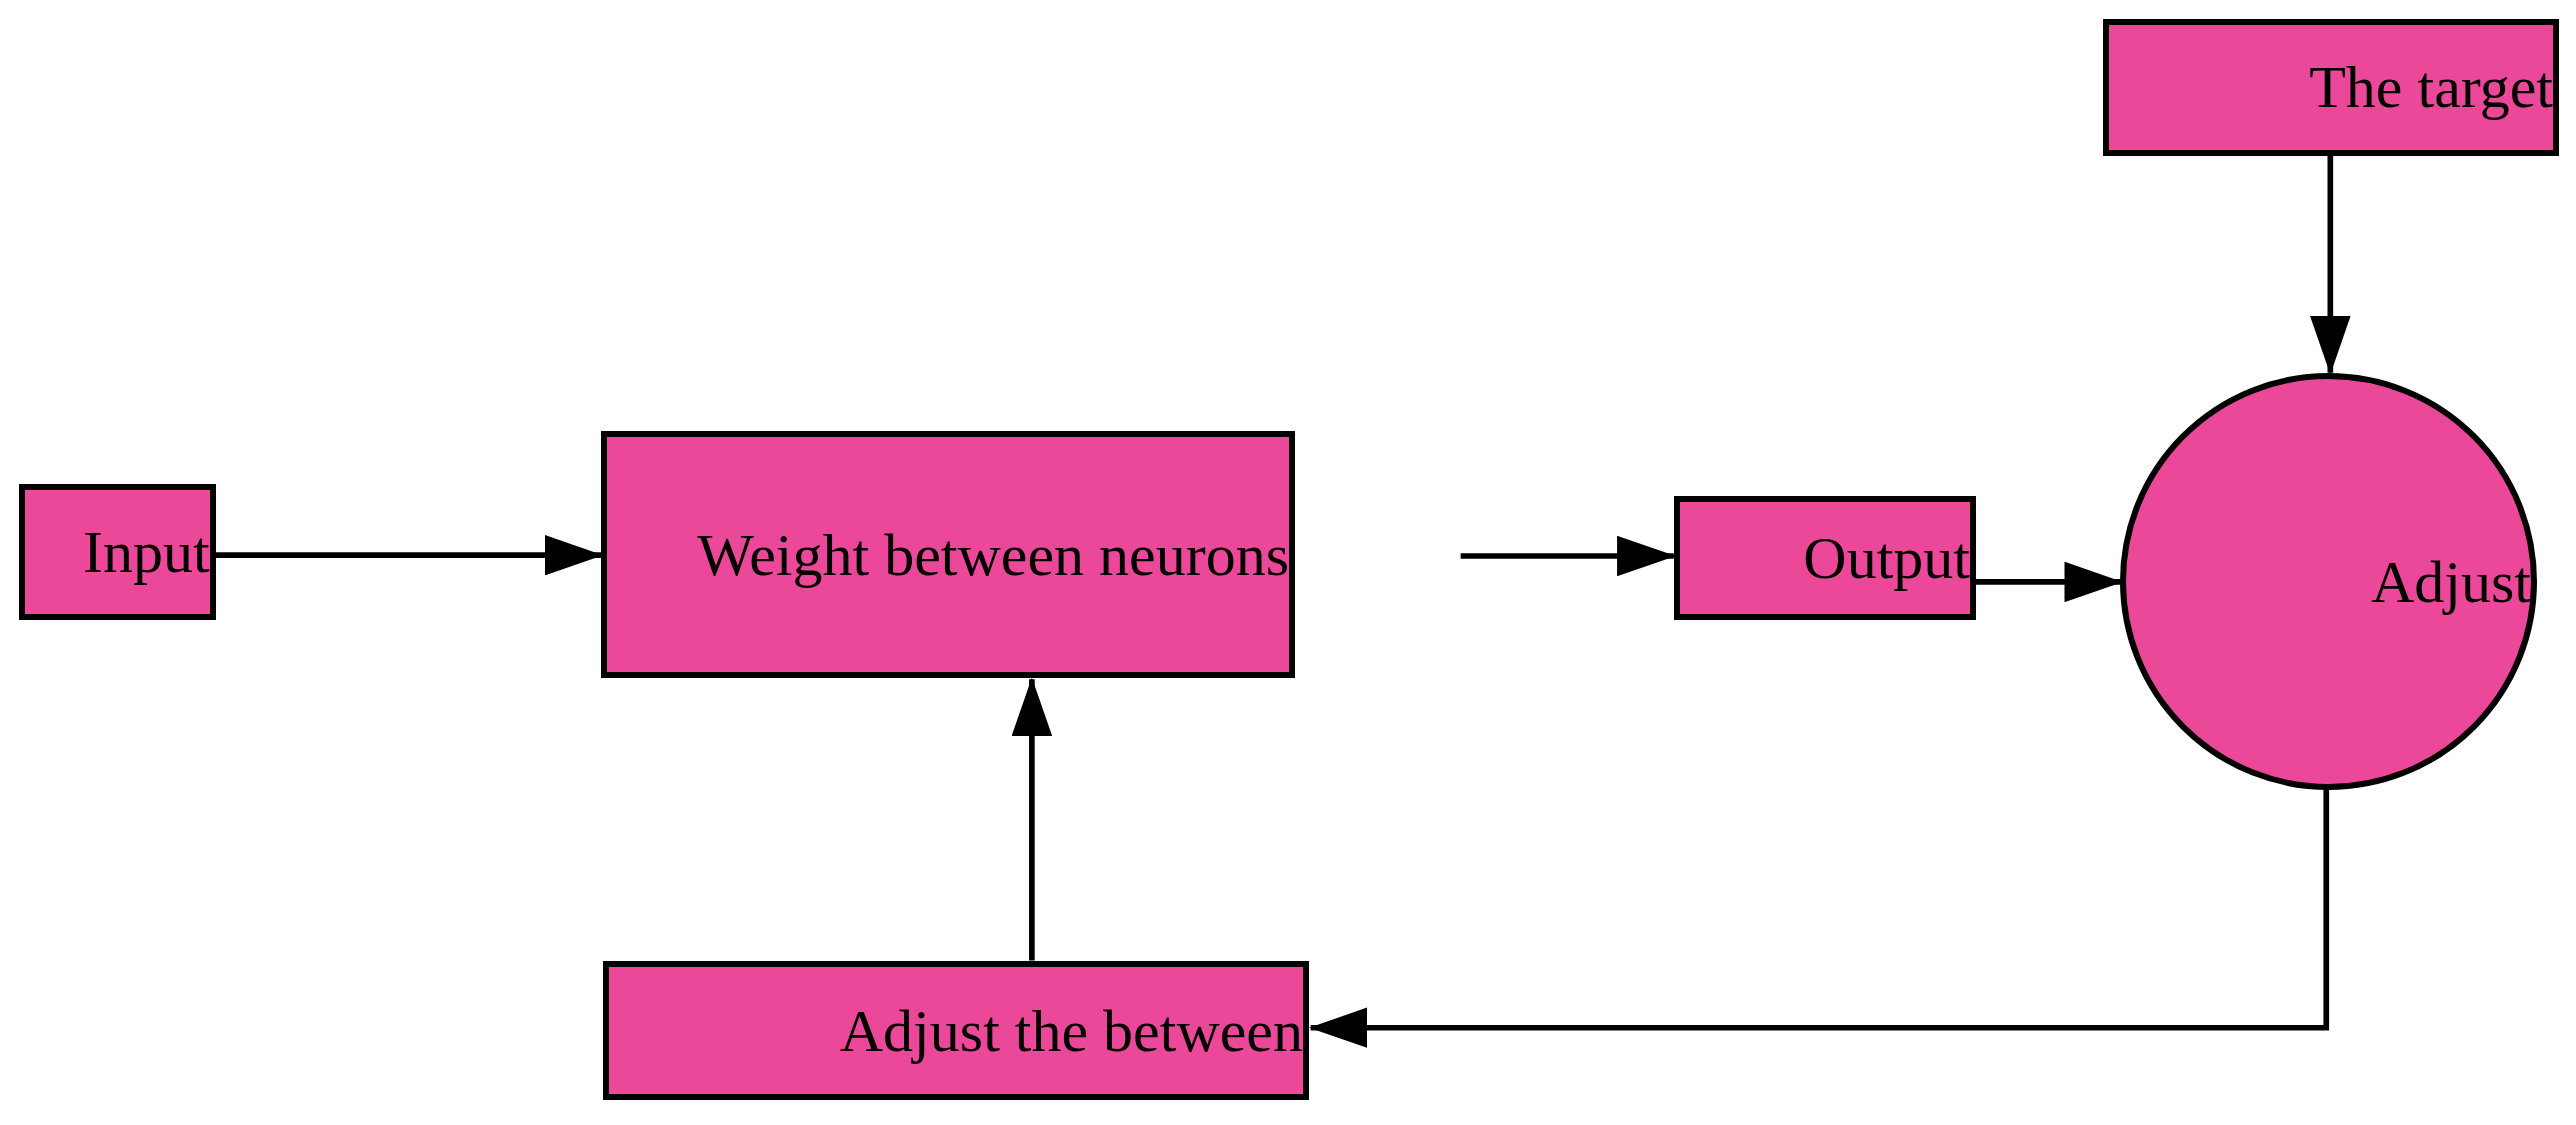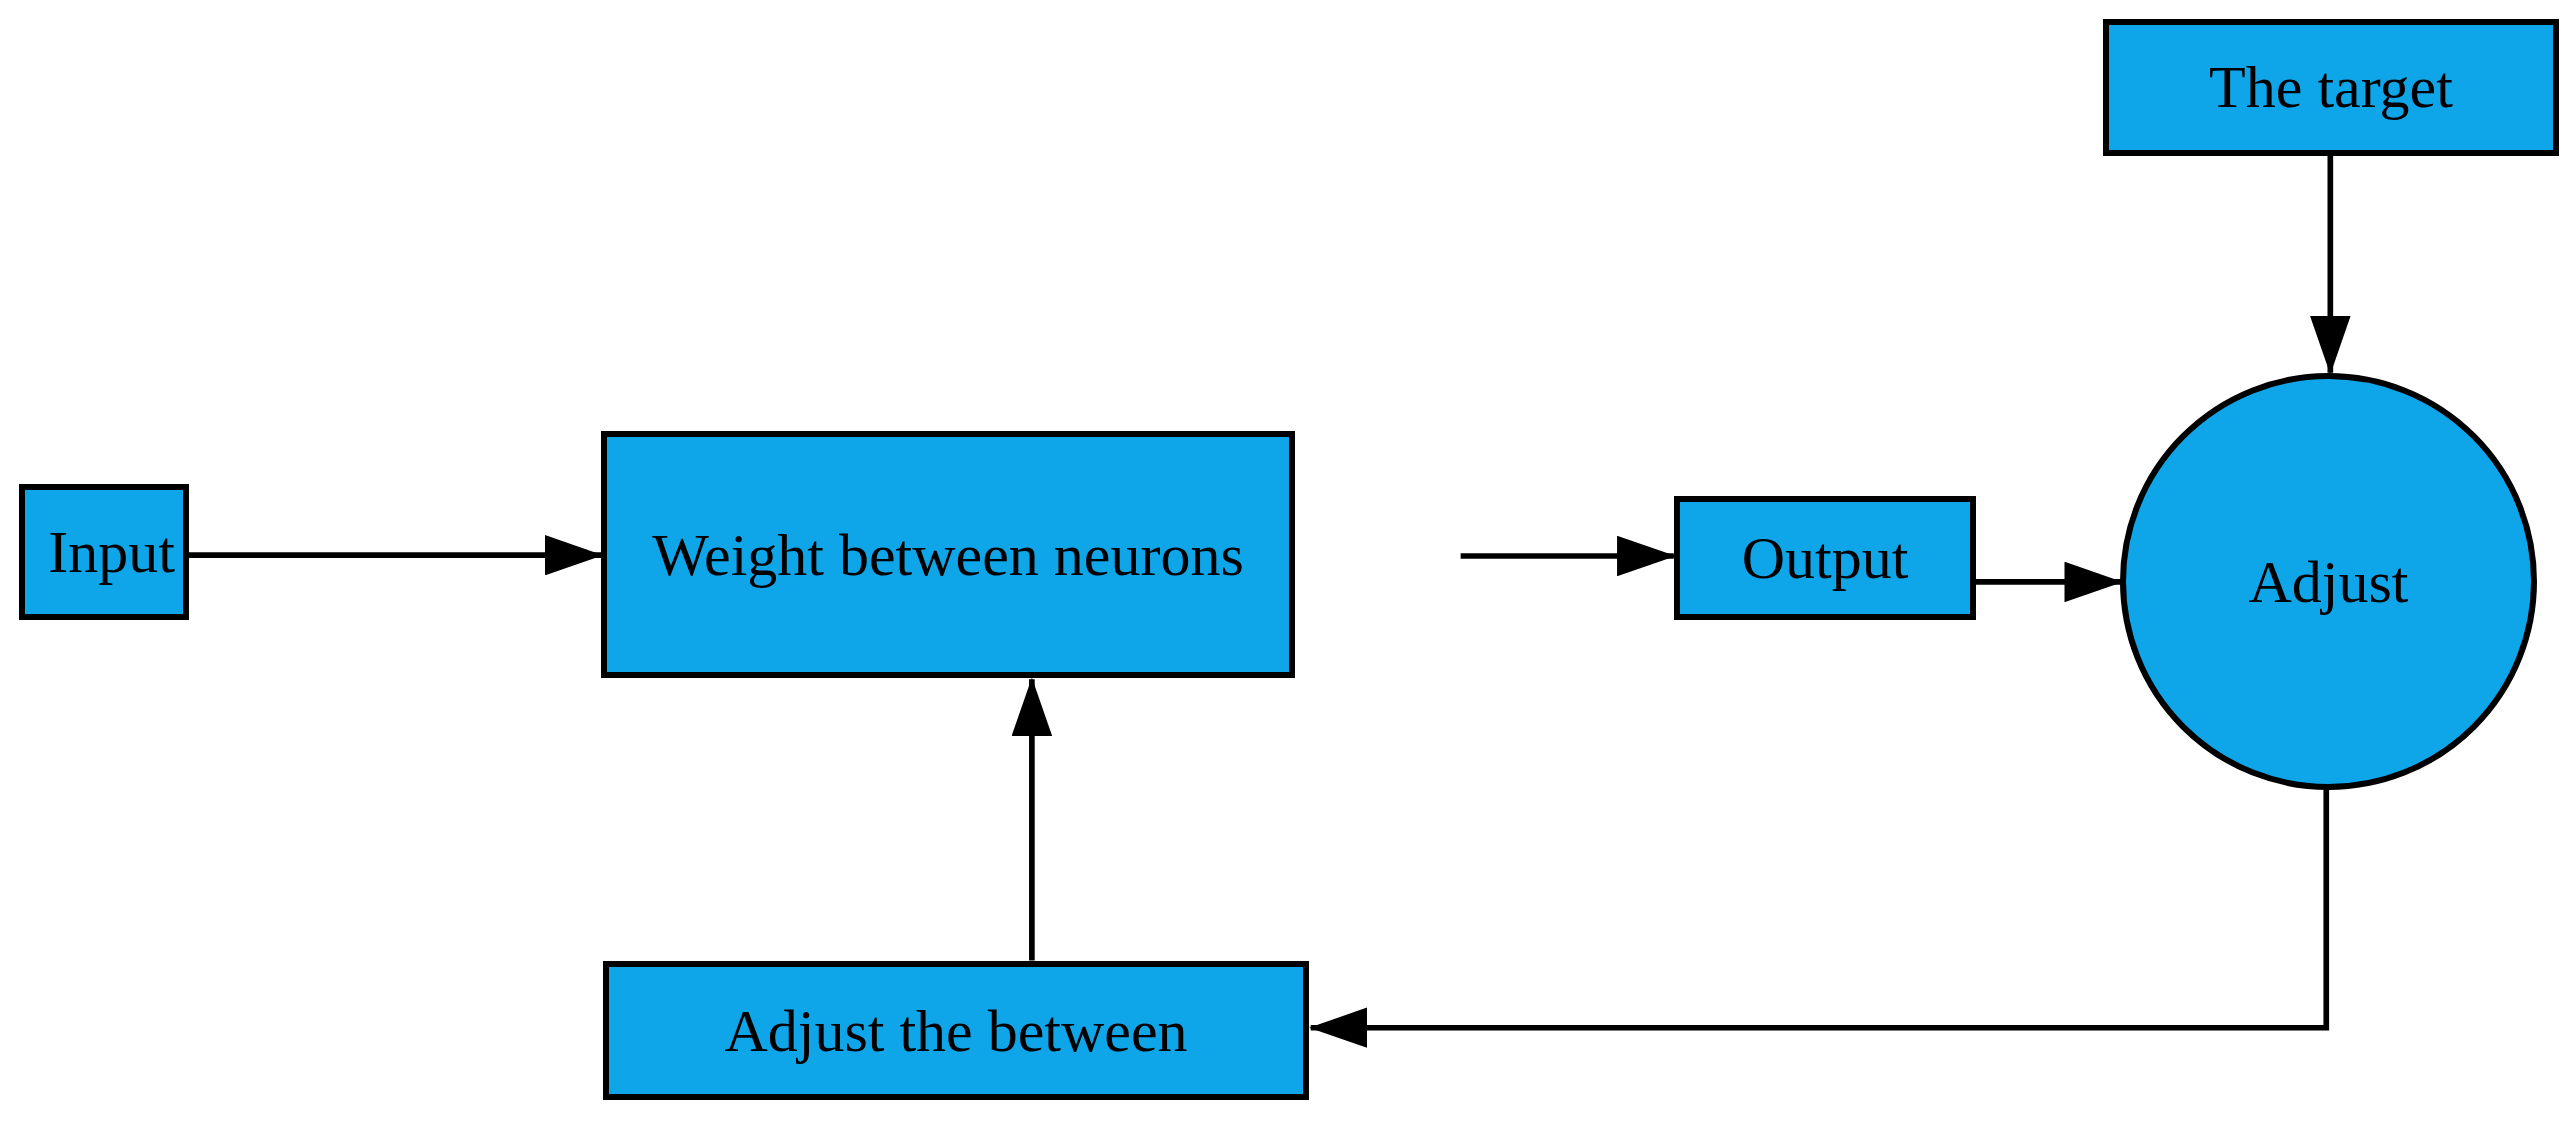--- a/index.html
+++ b/index.html
@@ -14,30 +14,30 @@
   }
   .connector-layer {
     position: absolute;
     left: 0; top: 0;
     width: 2576px; height: 1125px;
   }
   .node {
     position: absolute;
     box-sizing: border-box;
     border: 6.5px solid #000000;
-    background: #0ea5e9;
+    background: #ec4899;
     display: flex;
     align-items: center;
-    justify-content: center;
+    justify-content: flex-end;
     font-size: 60px;
     line-height: 1;
     white-space: nowrap;
   }
   .node.circle { border-radius: 50%; }
-  .node-input   { left: 18.6px;   top: 484px;  width: 170px; height: 136px; padding-left: 16px; }
+  .node-input   { left: 18.6px;   top: 484px;  width: 197px; height: 136px; padding-left: 16px; }
   .node-weight  { left: 601px;  top: 431px;  width: 694px; height: 247px; }
   .node-output  { left: 1674px; top: 496px;  width: 302px; height: 124px; }
   .node-compare { left: 2120px; top: 373px;  width: 417px; height: 417px; }
   .node-target  { left: 2103px; top: 18.6px;   width: 456px; height: 137px; }
   .node-adjust  { left: 603px;  top: 961px; width: 706px; height: 139px; }
 </style>
 </head>
 <body>
 
 <div class="canvas">

